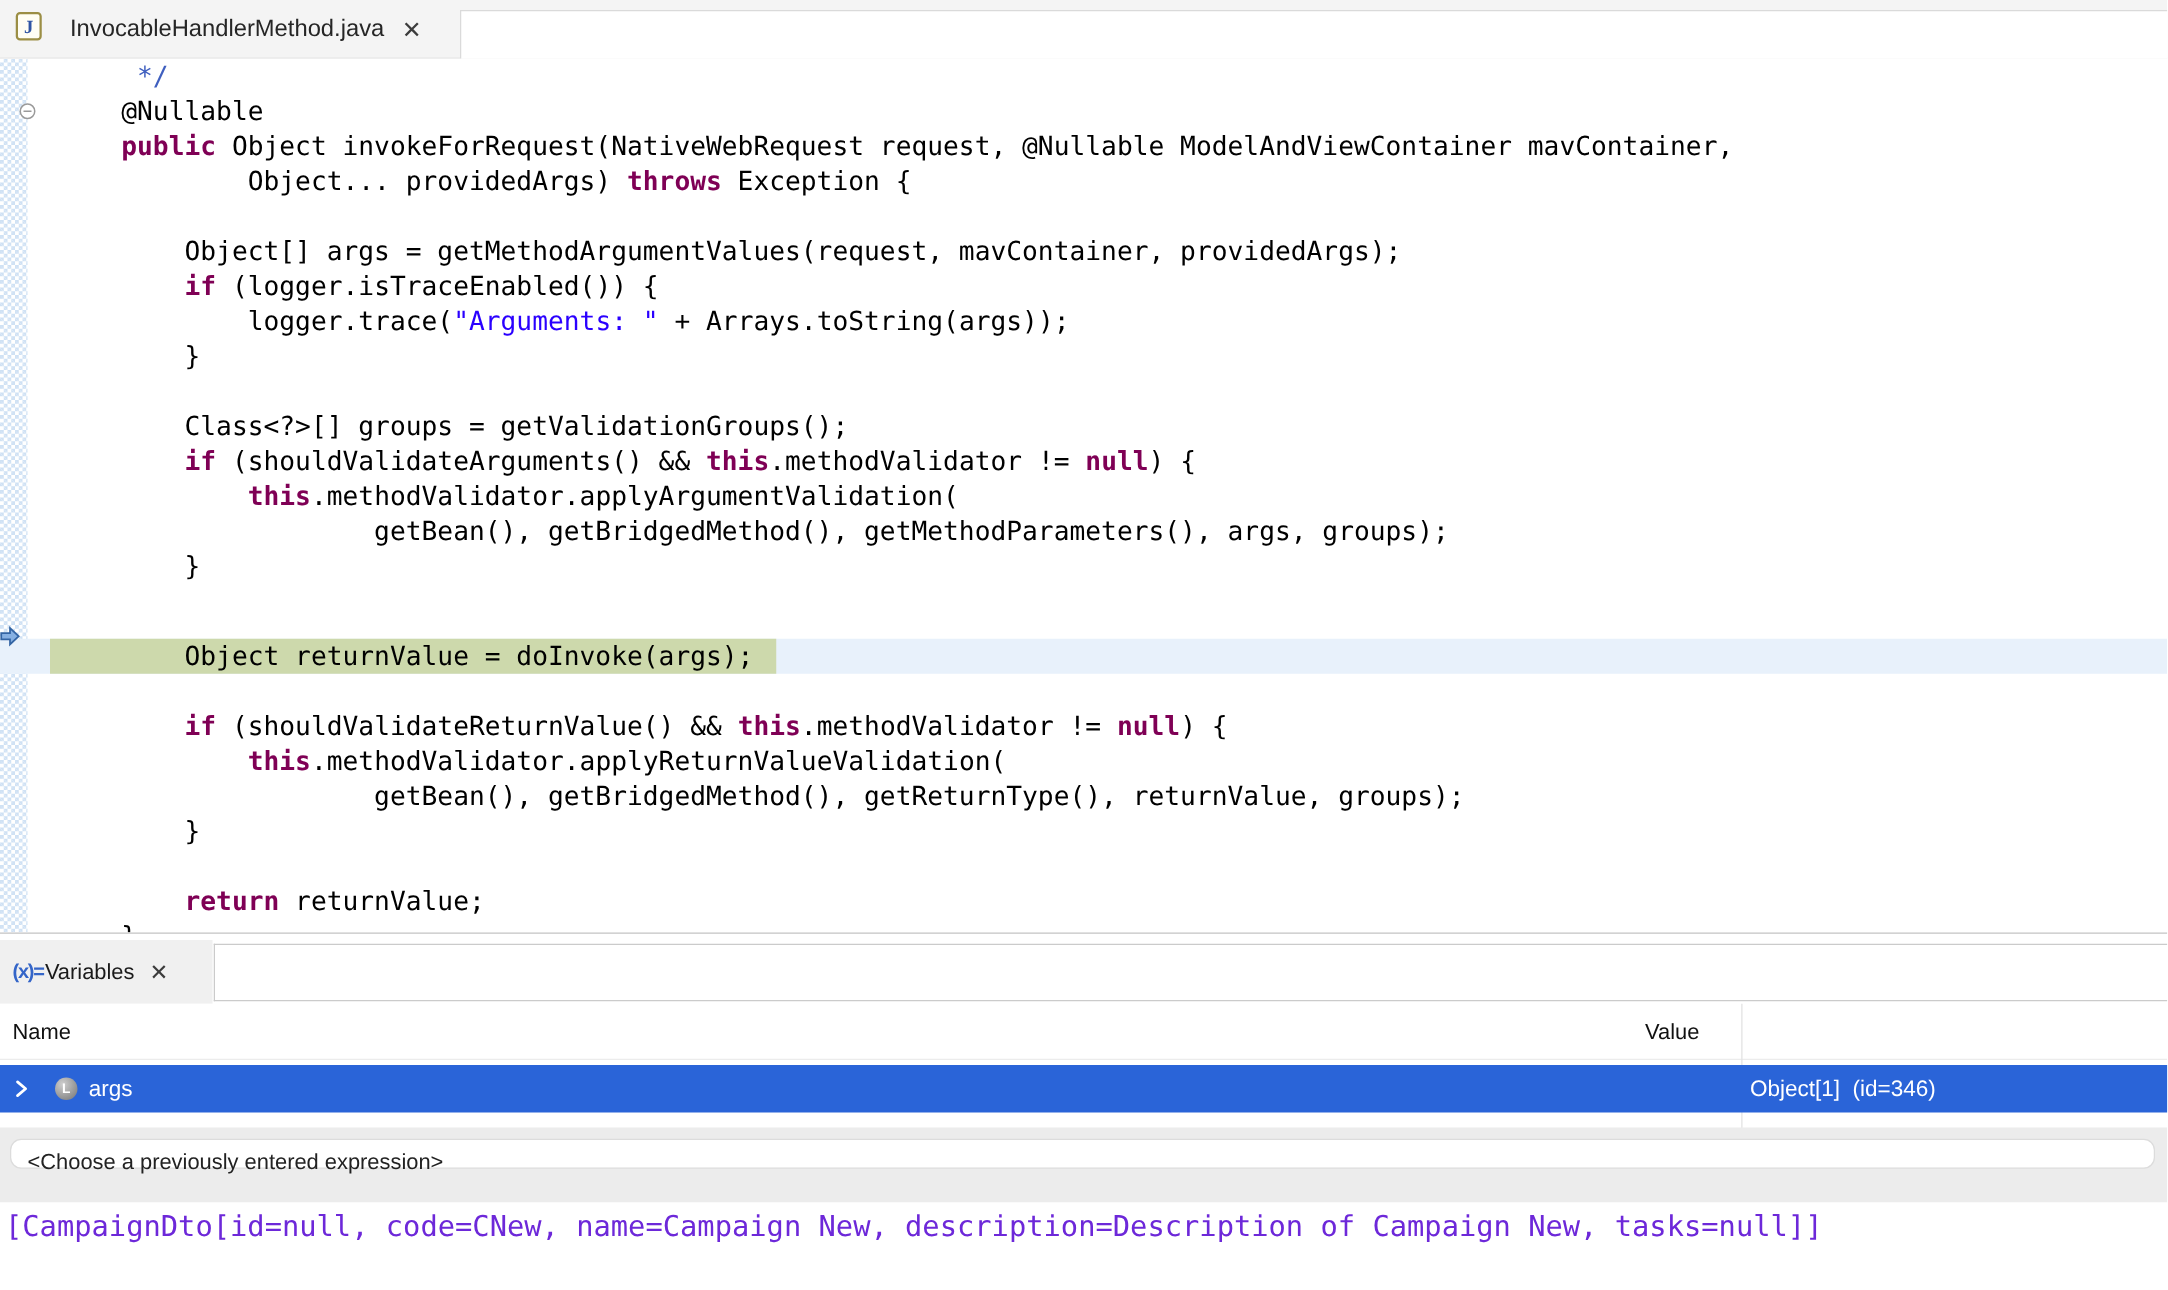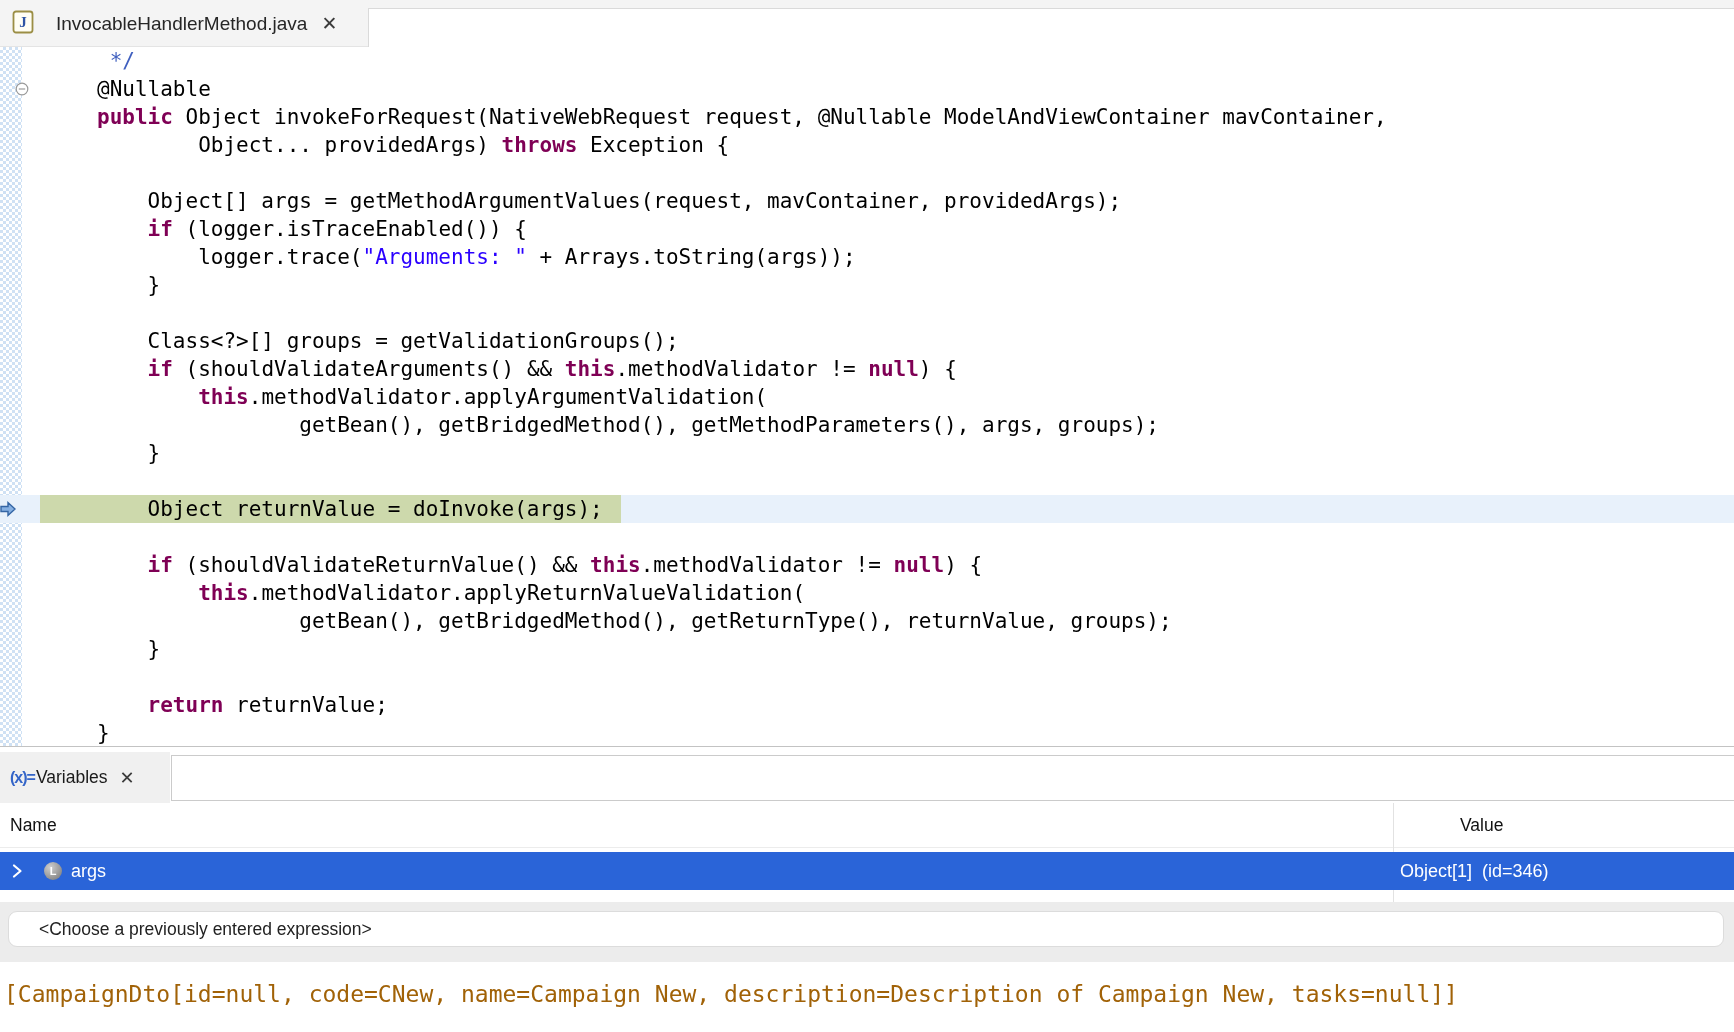--- a/index.html
+++ b/index.html
@@ -25,59 +25,59 @@
     background-image:
       linear-gradient(45deg, #cfe1f4 25%, transparent 25%, transparent 75%, #cfe1f4 75%),
       linear-gradient(45deg, #cfe1f4 25%, transparent 25%, transparent 75%, #cfe1f4 75%);
     background-size:6px 6px; background-position:0 0, 3px 3px; }
   .fold-icon { position:absolute; left:15px; top:35px; width:14px; height:14px; }
   .ip-arrow { position:absolute; left:0px; top:453px; width:16px; height:18px; }
   .code-area { position:absolute; left:0; top:0; width:100%; }
   .code-line { height:28px; line-height:28px; white-space:pre;
     font-family:"DejaVu Sans Mono", monospace; font-size:21px; color:#000000;
     padding-left:97px; }
-  .code-line.hl { background:#e8f1fb; }
+  .code-line.hl { background:#e8f1fb;margin-top:16px; }
   .hl-band { display:inline-block; height:28px; background:#cdd9ac;
     padding-left:57px; margin-left:-57px; padding-right:18px; }
   .kw  { color:#7f0055; font-weight:bold;text-align:right; }
   .str { color:#2a00ff; }
   .com { color:#3f5fbf; }
   
   .sash { position:absolute; left:0; top:746px; width:1734px; height:6px;
     background:#ffffff; border-top:1px solid #c3c3c3; }
   
   .vars-tabbar { position:absolute; left:0; top:752px; width:1734px; height:51px; background:#ffffff; }
   .vars-tab { position:absolute; left:0; top:0; width:170px; height:51px; background:#f0f0f0;
     display:flex; align-items:center; padding-left:10px; }
   .vars-tab-icon { font-size:16px; font-weight:bold; color:#3465c8; letter-spacing:-1px; }
   .vars-tab-label { font-size:17.5px; color:#1a1a1a; margin-left:1px; }
   .vars-tab .tab-close { margin-left:12px; font-size:18px; }
   .vars-tabbar-rest { position:absolute; left:171px; top:3px; right:0; height:46px;
     background:#ffffff; border:1px solid #cbcbcb; border-right:none; }
   .vars-header { position:absolute; left:0; top:803px; width:1734px; height:45px;
     background:#ffffff; border-bottom:1px solid #ececec; }
   .col-name  { position:absolute; left:10px;   top:0; line-height:44px; font-size:17.5px; color:#111; }
-  .col-value { position:absolute; left:1460px; top:0; line-height:44px; font-size:17.5px; color:#111; }
+  .col-value { position:absolute; left:1316px; top:0; line-height:44px; font-size:17.5px; color:#111; }
   .col-divider { position:absolute; left:1393px; top:803px; width:1px; height:100px; background:#e2e2e2; }
   .vars-row { position:absolute; left:0; top:852px; width:1734px; height:38px; background:#2a64d8; }
   .row-chevron { position:absolute; left:9px; top:11px; width:16px; height:16px; }
   .var-icon { position:absolute; left:44px; top:10px; width:18px; height:18px; border-radius:50%;
     background:radial-gradient(circle at 35% 30%, #cfcfcf, #8a8a8a 75%);
     color:#ffffff; font-size:11px; font-weight:bold; text-align:center; line-height:18px; }
   .row-name  { position:absolute; left:71px; top:0; line-height:38px; font-size:18px; color:#ffffff; }
   .row-value { position:absolute; left:1400px; top:0; line-height:38px; font-size:18px; color:#ffffff; white-space:pre; }
   
   .expr-bar { position:absolute; left:0; top:902px; width:1734px; height:60px; background:#ececec; }
-  .expr-input { position:absolute; left:8px; top:9px; width:1716px; height:36px;
+  .expr-input { position:absolute; left:8px; top:9px; width:1716px; height:24px;
     background:#ffffff; border:1px solid #dcdcdc; border-radius:9px;
-    line-height:34px; padding-left:30px; font-size:17.5px; color:#222222; }
+    line-height:34px; padding-left:13px; font-size:17.5px; color:#222222; }
   
   .detail-pane { position:absolute; left:0; top:962px; width:1734px; height:70px; background:#ffffff; }
-  .detail-text { position:absolute; left:4px; top:19px;
-    font-family:"DejaVu Sans Mono", monospace; font-size:23px; color:#a16207; white-space:pre; }
+  .detail-text { position:absolute; left:4px; top:7px;
+    font-family:"DejaVu Sans Mono", monospace; font-size:23px; color:#6d28d9; white-space:pre; }
 </style>
 </head>
 <body>
 
 <div class="window">
 
   <div class="editor-tabbar">
     <div class="tabbar-rest"></div>
     <div class="editor-tab">
       <span>

